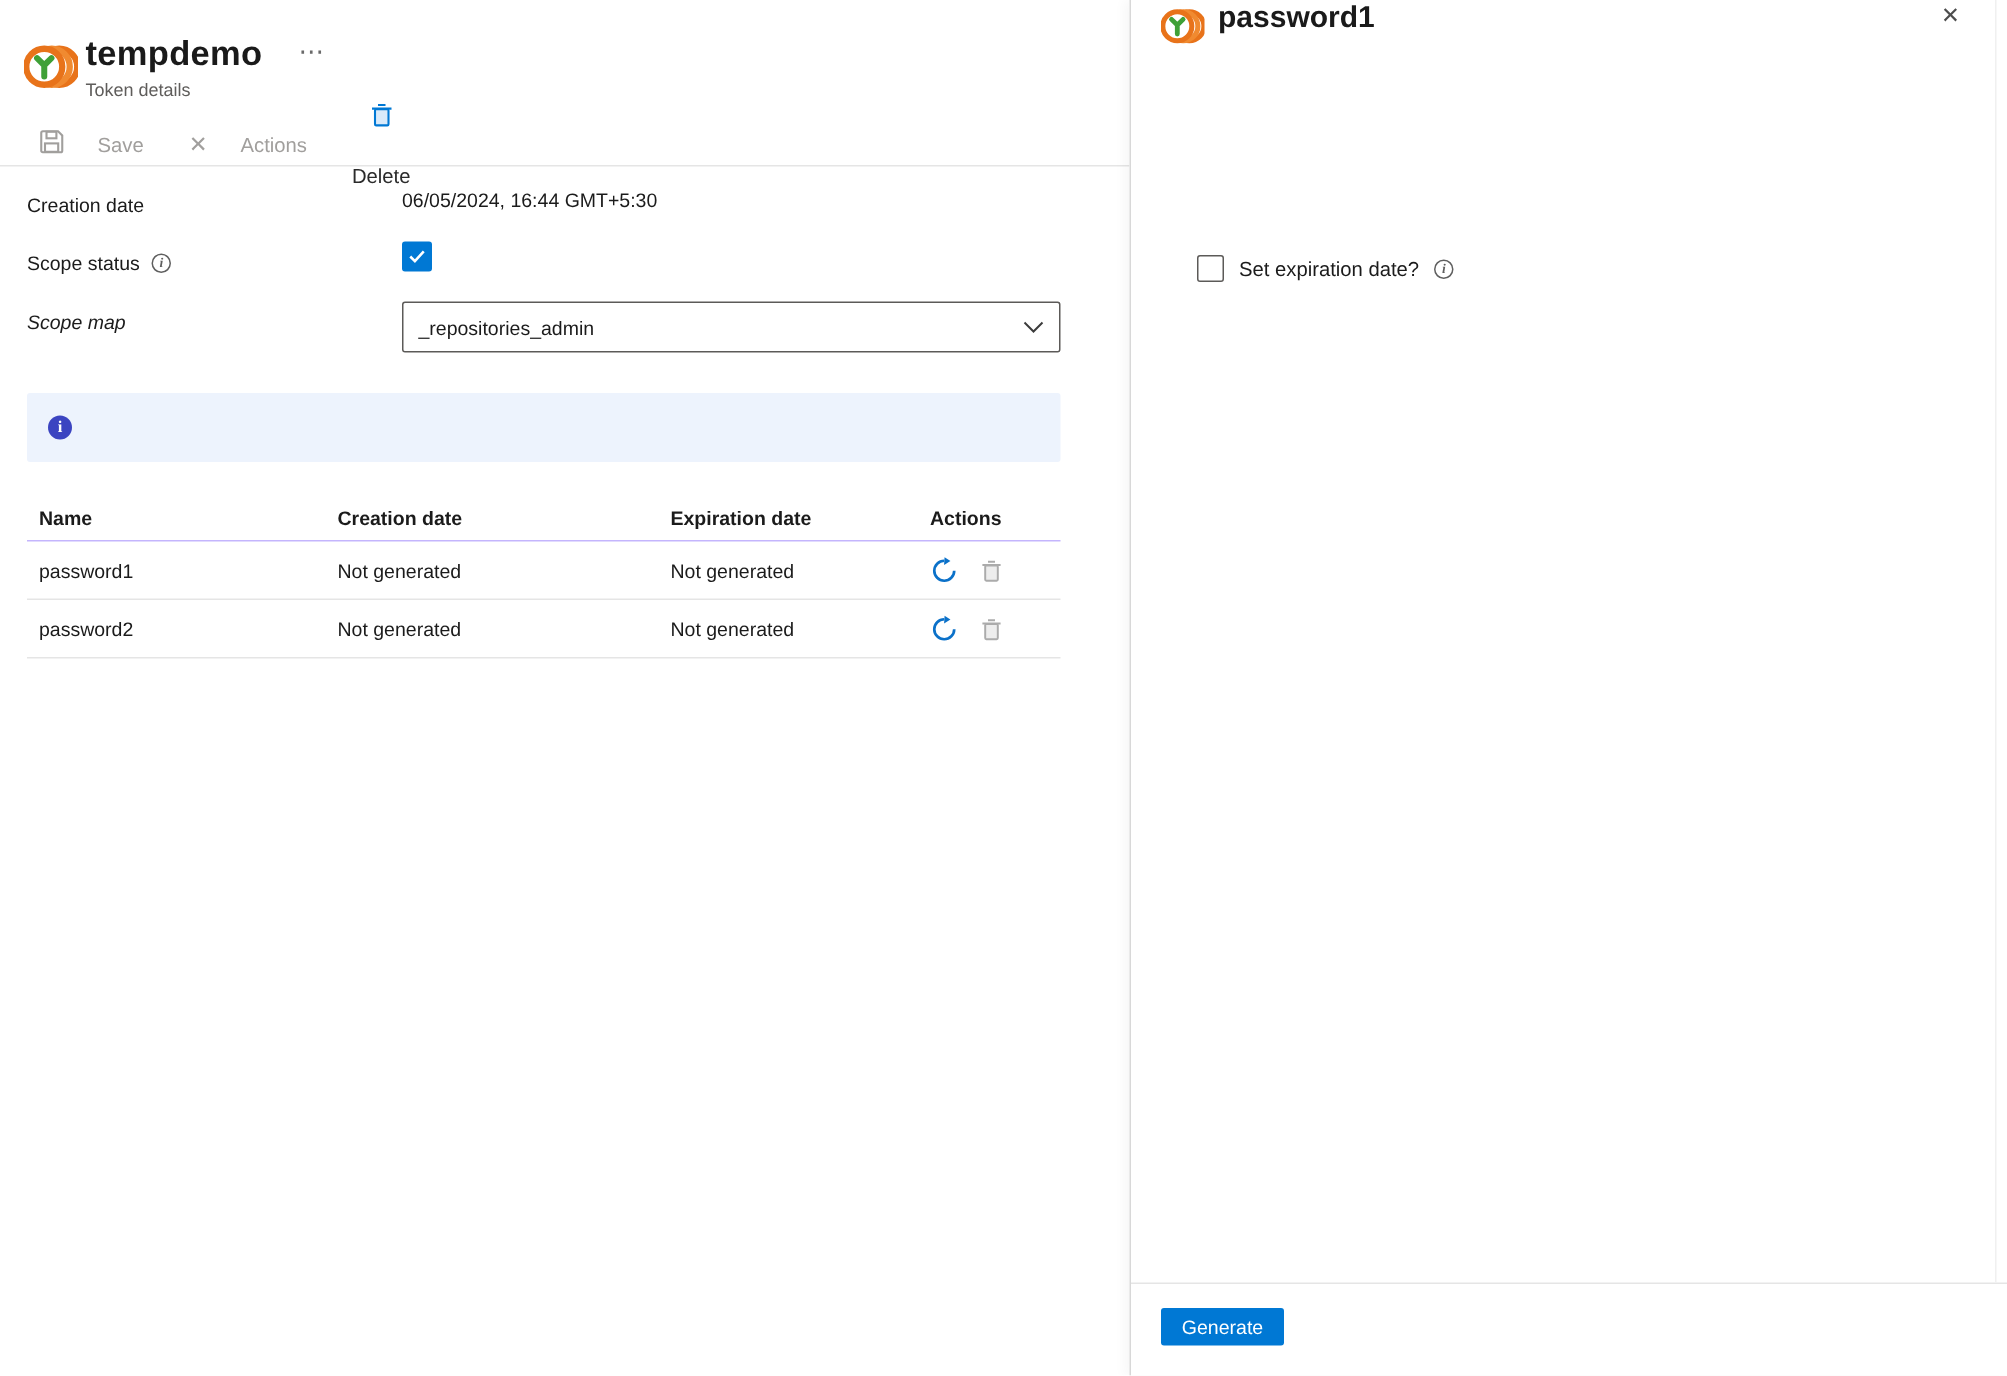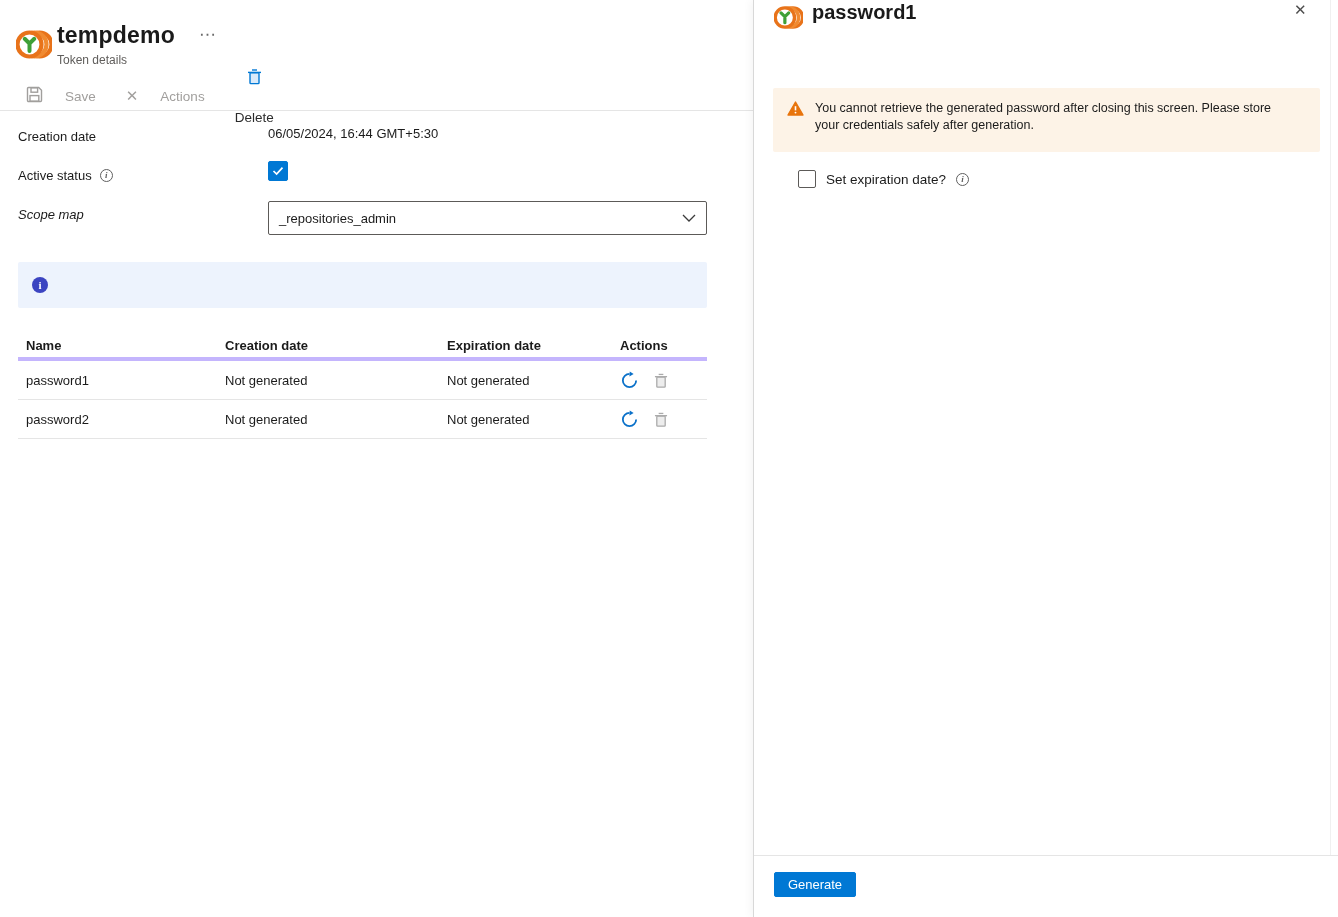--- a/index.html
+++ b/index.html
@@ -56,21 +56,21 @@
   }
   .info-filled {
     width:16px; height:16px; border-radius:50%; background:#3b44c1; color:#fff;
     display:flex; align-items:center; justify-content:center; font-size:11px; font-weight:700;
     font-family:"Liberation Serif", serif; flex:0 0 auto;
   }
   #info-banner .banner-text { font-size:12.5px; color:#1b1b1b; }
 
   
   #pw-table { position:absolute; left:18px; top:330px; width:689px; }
-  .t-head { position:relative; height:31px; border-bottom:4px solid #c4b5fd; }
+  .t-head { position:relative; height:31px; border-bottom:1px solid #c4b5fd; }
   .t-head span { position:absolute; top:8px; font-size:13px; font-weight:700; color:#1b1b1b; }
   .t-row { position:relative; height:39px; border-bottom:1px solid #e5e5e5; }
   .t-row .cell { position:absolute; top:12px; font-size:13px; color:#1b1b1b; }
   .col-0 { left:8px; } .col-1 { left:207px; } .col-2 { left:405px;padding-left:24px; } .col-3 { left:602px; }
   .pw-link { color:#0b71c9; cursor:pointer; text-decoration:none; }
   .row-actions { position:absolute; left:602px; top:0; height:39px; display:flex; align-items:center; gap:15px; }
   .icon-btn { background:none; border:none; padding:0; cursor:pointer; display:flex; align-items:center; }
 
   
   #right-panel {
@@ -136,21 +136,21 @@
       </span>
       <span>Delete</span>
     </div>
   </div>
   <div class="tb-divider"></div>
 
   <div class="abs field-label" style="left:18px; top:129px;">Creation date</div>
   <div class="abs field-value" style="left:268px; top:126px;">06/05/2024, 16:44 GMT+5:30</div>
 
   <div class="abs" style="left:18px; top:168px; display:flex; align-items:center; gap:8px;">
-    <span class="field-label">Active status</span>
+    <span class="field-label">Scope status</span>
     <span class="info-o">i</span>
   </div>
   <div class="abs checkbox-checked" style="left:268px; top:161px;">
     <svg width="12" height="10" viewBox="0 0 12 10">
       <polyline points="1.5,5 4.6,8.1 10.5,1.6" fill="none" stroke="#fff" stroke-width="1.7"></polyline>
     </svg>
   </div>
 
   <div class="abs field-label" style="left:18px; top:207px;font-style:italic;">Scope map</div>
   <div class="abs" id="scope-dropdown">
@@ -224,30 +224,20 @@
       <circle cx="18.5" cy="16.5" r="12" fill="#fff" stroke="#f08a30" stroke-width="4.2"></circle>
       <circle cx="13.5" cy="16.5" r="12" fill="#fff" stroke="#e8731a" stroke-width="4.2"></circle>
       <path d="M13.5 16 L13.5 23 M13.5 15.5 L8.7 10.8 M13.5 15.5 L18.3 10.8" stroke="#3fa037" stroke-width="4" stroke-linecap="round" fill="none"></path>
     </svg>
   </span>
   <div class="abs panel-title">password1</div>
   <button class="abs panel-close">
     <span>✕</span>
   </button>
 
-  <div id="warning-banner">
-    <span style="flex:0 0 auto; margin-top:1px;">
-      <svg width="17" height="15" viewBox="0 0 17 15">
-        <path d="M8.5 1 L16 14 H1 Z" fill="#e8740c" stroke="#e8740c" stroke-width="1.4" stroke-linejoin="round"></path>
-        <line x1="8.5" y1="5.2" x2="8.5" y2="9.4" stroke="#fff" stroke-width="1.6"></line>
-        <circle cx="8.5" cy="11.6" r="0.95" fill="#fff"></circle>
-      </svg>
-    </span>
-    <span class="banner-text">You cannot retrieve the generated password after closing this screen. Please store your credentials safely after generation.</span>
-  </div>
 
   <div id="exp-row">
     <span class="checkbox-empty"></span>
     <span class="field-label">Set expiration date?</span>
     <span class="info-o">i</span>
   </div>
 
   <div id="panel-footer-line"></div>
   <button id="generate-btn">Generate</button>
 </div>

